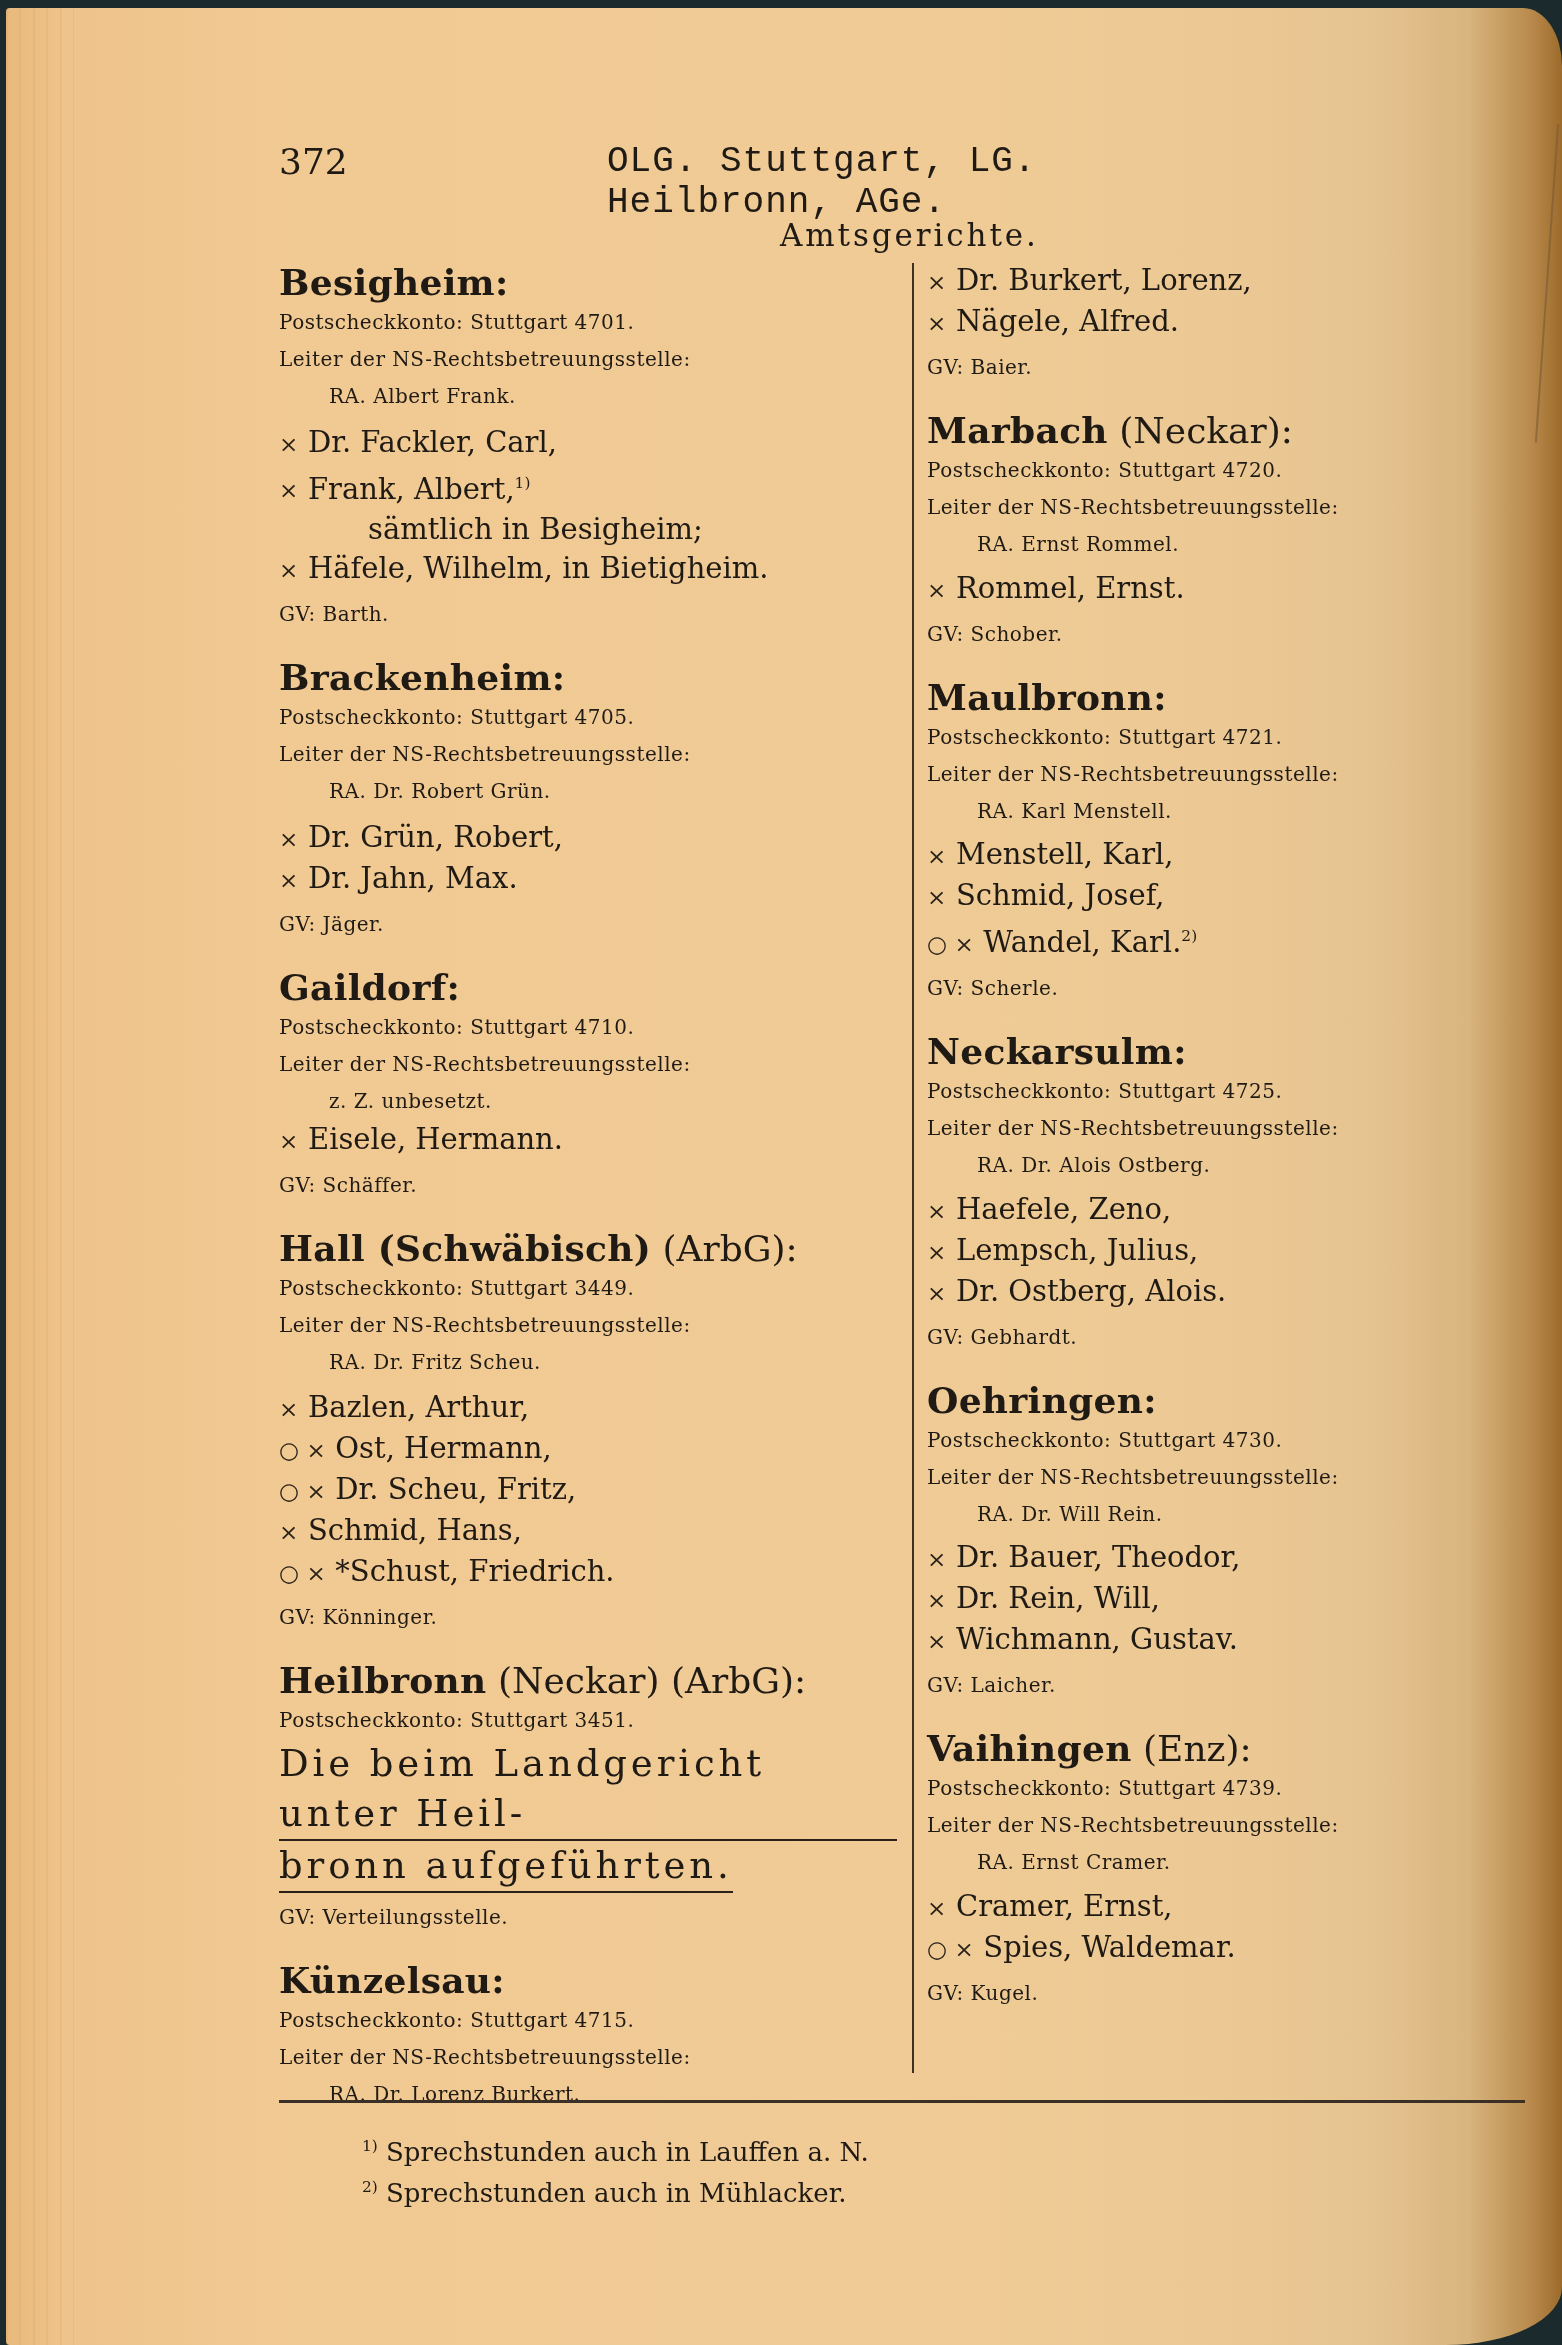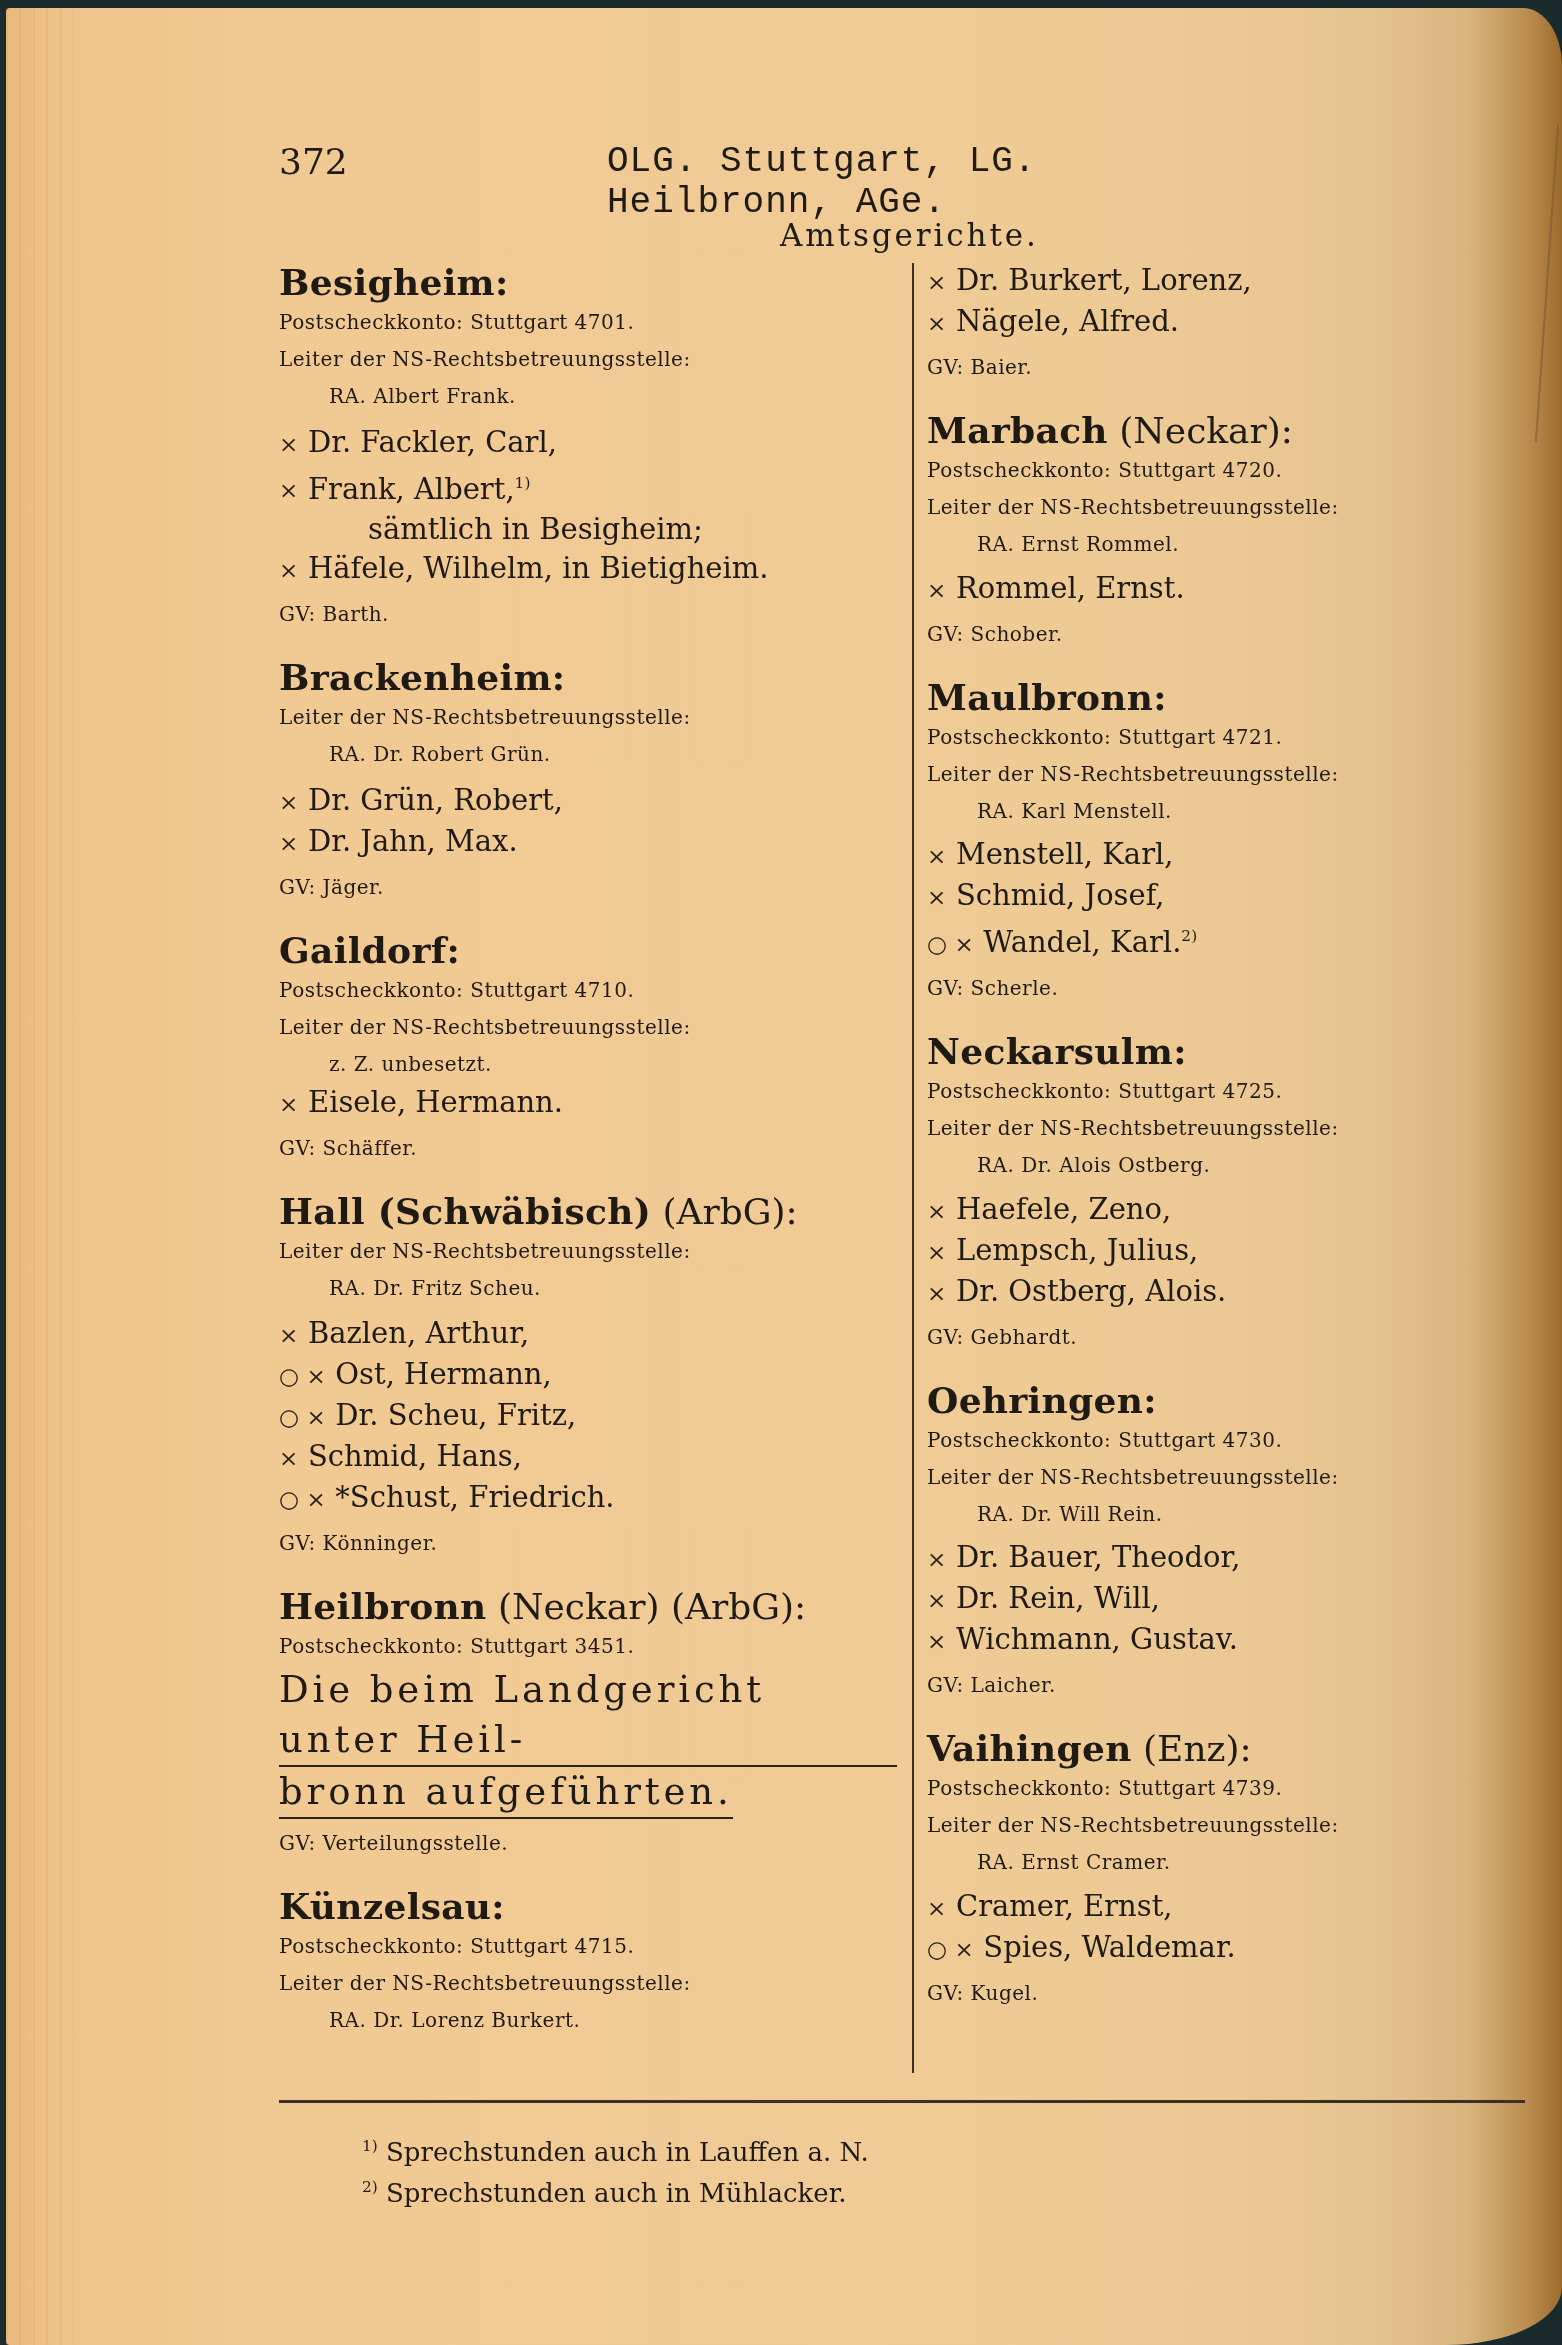--- a/index.html
+++ b/index.html
@@ -89,39 +89,41 @@
     <div style="height:7.7px"></div>
     <div class="member"><span class="marker">×</span><span>Dr. Fackler, Carl,</span></div>
     <div class="member"><span class="marker">×</span><span>Frank, Albert,</span><sup>1)</sup></div>
     <div class="member indent2">sämtlich in Besigheim;</div>
     <div class="member"><span class="marker">×</span><span>Häfele, Wilhelm, in Bietigheim.</span></div>
     <div class="gv">GV: Barth.</div>
   </div>
 
   <div class="court">
     <div class="court-head"><span class="court-name">Brackenheim:</span></div>
+    <div class="line small">Postscheckkonto: Stuttgart 4705.</div>
     <div class="line small">Leiter der NS-Rechtsbetreuungsstelle:</div>
     <div class="line small indent">RA. Dr. Robert Grün.</div>
     <div style="height:7.7px"></div>
     <div class="member"><span class="marker">×</span><span>Dr. Grün, Robert,</span></div>
     <div class="member"><span class="marker">×</span><span>Dr. Jahn, Max.</span></div>
     <div class="gv">GV: Jäger.</div>
   </div>
 
   <div class="court">
     <div class="court-head"><span class="court-name">Gaildorf:</span></div>
     <div class="line small">Postscheckkonto: Stuttgart 4710.</div>
     <div class="line small">Leiter der NS-Rechtsbetreuungsstelle:</div>
     <div class="line small indent">z. Z. unbesetzt.</div>
     <div class="member"><span class="marker">×</span><span>Eisele, Hermann.</span></div>
     <div class="gv">GV: Schäffer.</div>
   </div>
 
   <div class="court">
     <div class="court-head"><span class="court-name">Hall (Schwäbisch)</span> <span>(ArbG):</span></div>
+    <div class="line small">Postscheckkonto: Stuttgart 3449.</div>
     <div class="line small">Leiter der NS-Rechtsbetreuungsstelle:</div>
     <div class="line small indent">RA. Dr. Fritz Scheu.</div>
     <div style="height:7.7px"></div>
     <div class="member"><span class="marker">×</span><span>Bazlen, Arthur,</span></div>
     <div class="member"><span class="marker">○ ×</span><span>Ost, Hermann,</span></div>
     <div class="member"><span class="marker">○ ×</span><span>Dr. Scheu, Fritz,</span></div>
     <div class="member"><span class="marker">×</span><span>Schmid, Hans,</span></div>
     <div class="member"><span class="marker">○ ×</span><span>*Schust, Friedrich.</span></div>
     <div class="gv">GV: Könninger.</div>
   </div>

